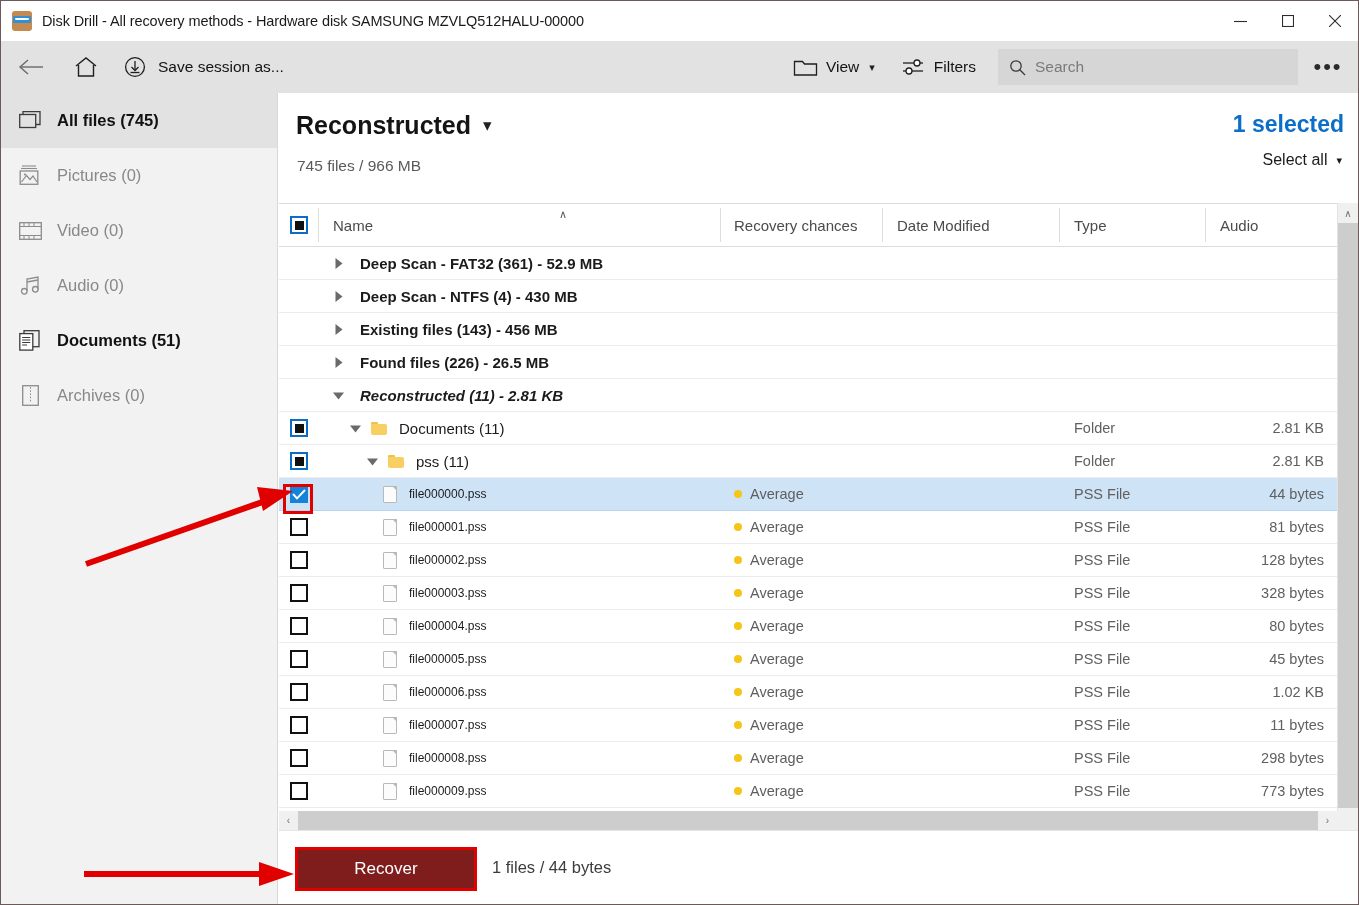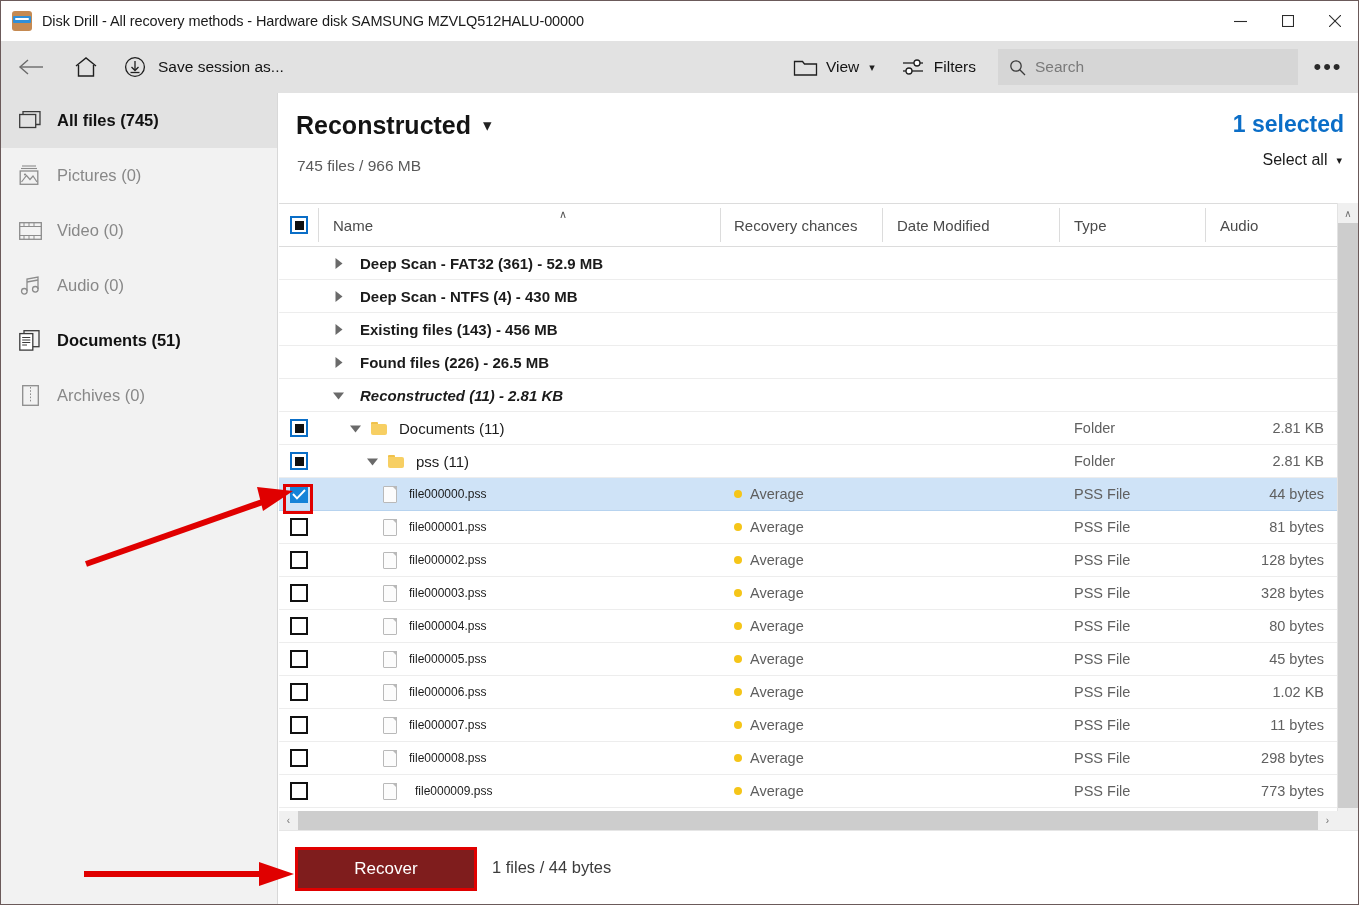--- a/index.html
+++ b/index.html
@@ -721,21 +721,21 @@
               <span>Average</span>
             </div>
             <div class="cell-date"></div>
             <div class="cell-type">PSS File</div>
             <div class="cell-size">298 bytes</div>
           </div>
           <div class="row">
             <div class="cell-check">
               <span class="cb"></span>
             </div>
-            <div class="cell-name" style="padding-left: 59px; gap: 6px;">
+            <div class="cell-name" style="padding-left: 59px;">
               <span class="file-ic" style="margin-left:5px;"></span>
               <span class="file-label" style="margin-left:12px;">file000009.pss</span>
             </div>
             <div class="cell-rec">
               <span class="dot"></span>
               <span>Average</span>
             </div>
             <div class="cell-date"></div>
             <div class="cell-type">PSS File</div>
             <div class="cell-size">773 bytes</div>

